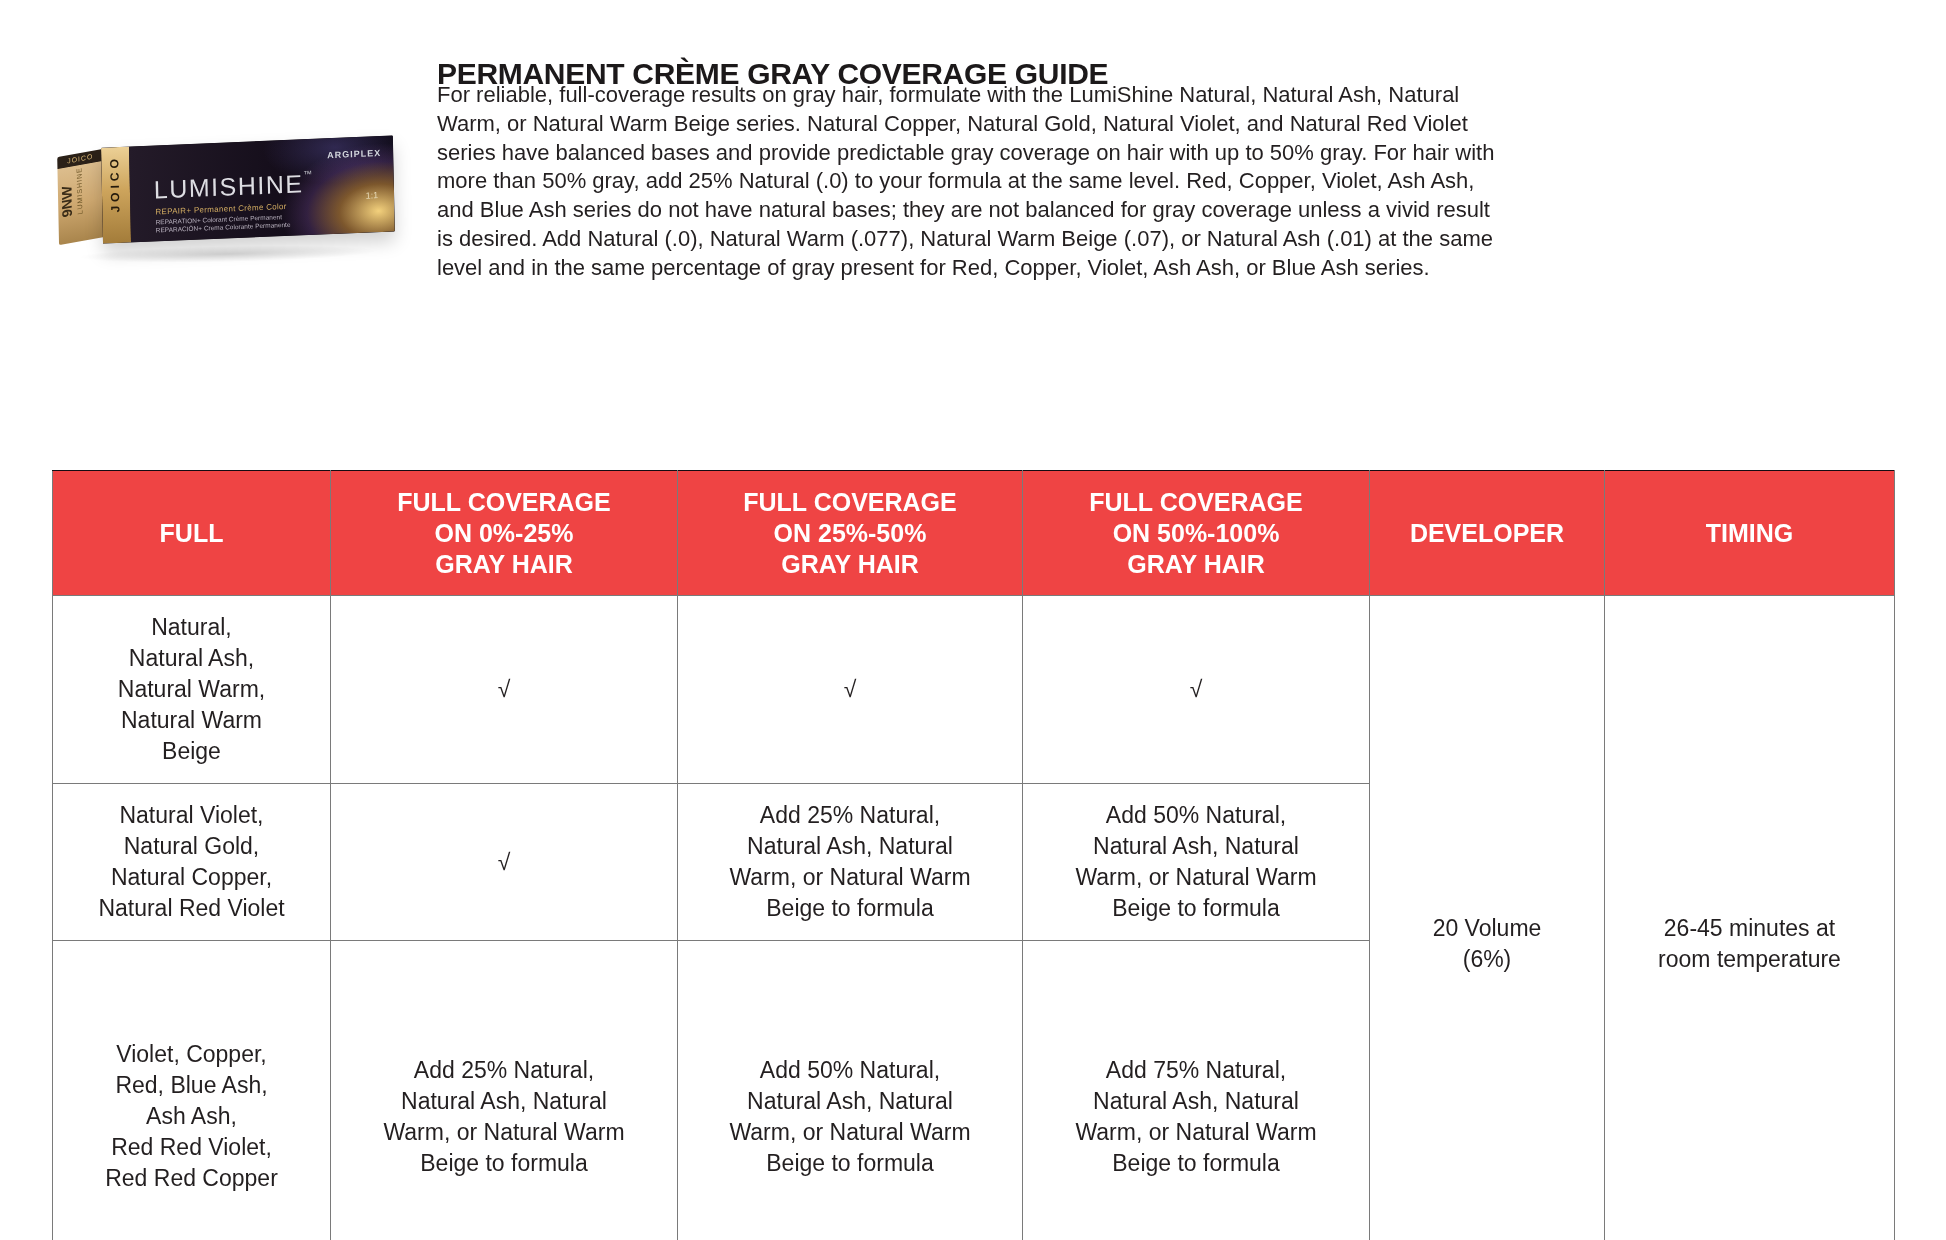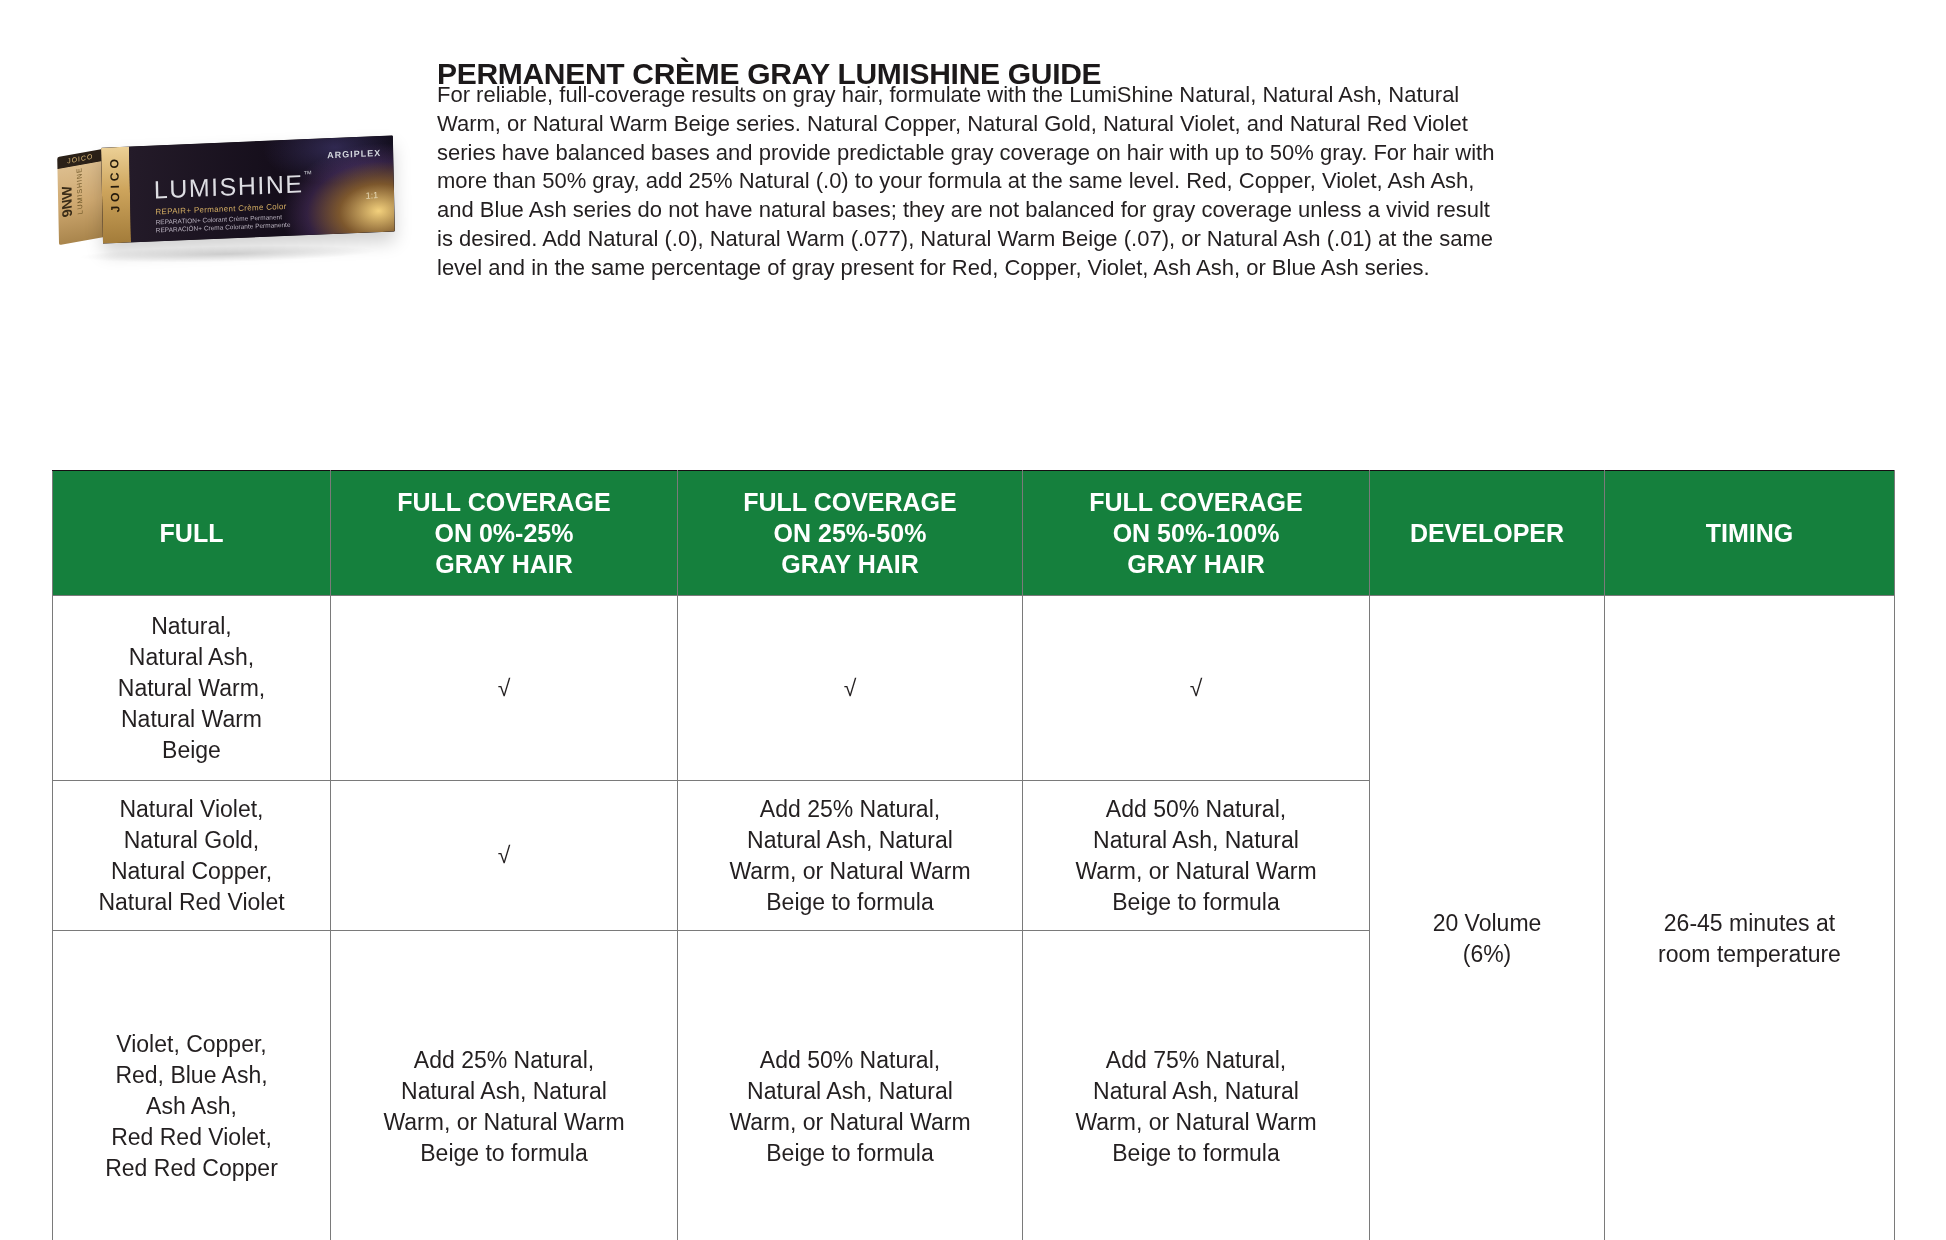--- a/index.html
+++ b/index.html
@@ -37,26 +37,26 @@
   .product-line2 { position:absolute; left:25px; top:73px; font-size:6.5px; color:#b9b2bf; }
   .product-line3 { position:absolute; left:25px; top:81px; font-size:6.5px; color:#b9b2bf; }
   .product-badge { position:absolute; right:12px; top:12px; font-size:9px; font-weight:700; letter-spacing:1px; color:#d3d6dd; }
   .product-ratio { position:absolute; right:16px; top:54px; font-size:9px; color:#e8dcba; }
   .product-shadow { position:absolute; left:18px; bottom:-4px; width:300px; height:16px;
                     background:radial-gradient(ellipse, rgba(0,0,0,0.16), transparent 70%); }
 
   
   table.coverage { position:absolute; left:52px; top:470px; width:1842px; border-collapse:collapse; table-layout:fixed; }
   table.coverage th {
-      background:#15803d; color:#ffffff; font-weight:700; font-size:25px; line-height:31px;
+      background:#ef4444; color:#ffffff; font-weight:700; font-size:25px; line-height:31px;
       text-align:center; vertical-align:middle; height:125px; white-space:pre-line;
       border:1.5px solid #7a7a7a; border-top:1.5px solid #150c12; }
   table.coverage td {
       border:1.5px solid #7a7a7a; font-size:23px; line-height:31px; text-align:center;
-      vertical-align:middle; color:#231f20; white-space:pre-line; padding:9px 16px; }
+      vertical-align:middle; color:#231f20; white-space:pre-line; padding:16px 16px; }
   tr.r1 { height:185px; }
   tr.r2 { height:150px; }
   tr.r3 { height:352px; }
   td.check { font-size:31px; font-weight:400; }
 </style>
 </head>
 <body>
 
 <div class="page">
 
@@ -77,21 +77,21 @@
           <div class="product-line2">REPARATION+ Colorant Crème Permanent</div>
           <div class="product-line3">REPARACIÓN+ Crema Colorante Permanente</div>
           <div class="product-badge">ARGIPLEX</div>
           <div class="product-ratio">1:1</div>
         </div>
       </div>
       <div class="product-shadow"></div>
     </div>
   </div>
 
-  <h1 class="title">PERMANENT CRÈME GRAY LUMISHINE GUIDE</h1>
+  <h1 class="title">PERMANENT CRÈME GRAY COVERAGE GUIDE</h1>
   <p class="intro">For reliable, full-coverage results on gray hair, formulate with the LumiShine Natural, Natural Ash, Natural Warm, or Natural Warm Beige series. Natural Copper, Natural Gold, Natural Violet, and Natural Red Violet series have balanced bases and provide predictable gray coverage on hair with up to 50% gray. For hair with more than 50% gray, add 25% Natural (.0) to your formula at the same level. Red, Copper, Violet, Ash Ash, and Blue Ash series do not have natural bases; they are not balanced for gray coverage unless a vivid result is desired. Add Natural (.0), Natural Warm (.077), Natural Warm Beige (.07), or Natural Ash (.01) at the same level and in the same percentage of gray present for Red, Copper, Violet, Ash Ash, or Blue Ash series.</p>
 
   <table class="coverage">
     <colgroup>
       <col style="width:278px">
         <col style="width:347px">
         <col style="width:345px">
       <col style="width:347px">
         <col style="width:235px">
         <col style="width:290px">

